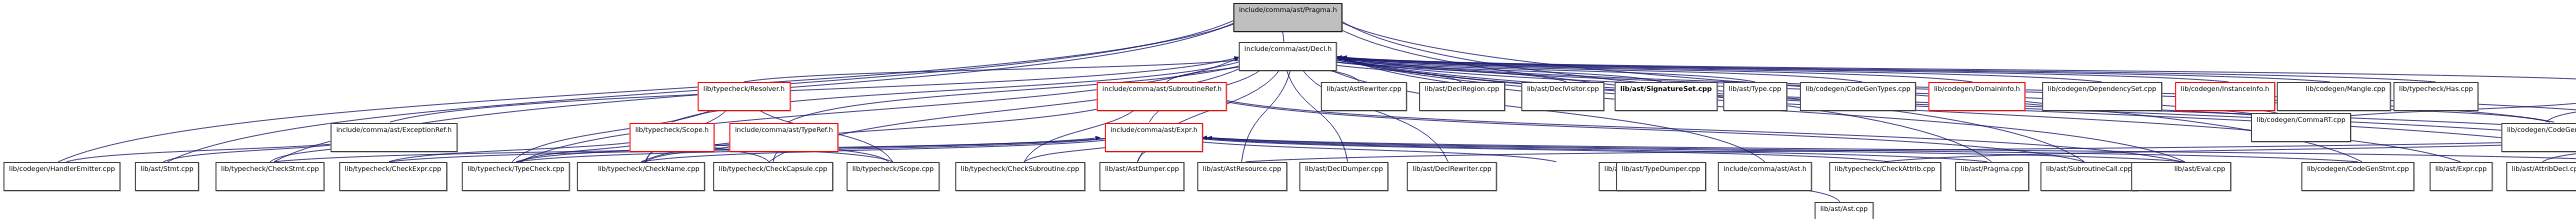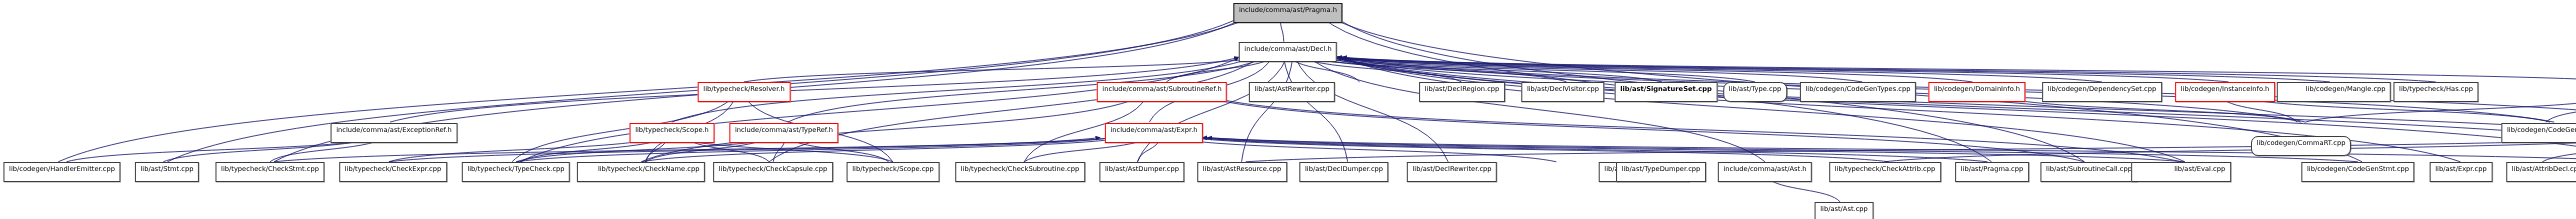--- a/index.html
+++ b/index.html
@@ -7,21 +7,21 @@
     --root-fill:#bfbfbf; --node-fill:#ffffff; --text:#000000;
   }
   html,body{margin:0;padding:0;background:#ffffff;}
   .graph-canvas{
     position:relative; width:2973px; height:220px; overflow:hidden;
     font-family:"DejaVu Sans", sans-serif;
   }
   .graph-canvas svg{position:absolute;left:0;top:0;}
   .node{
     position:absolute; transform:translateX(-50%);
-    box-sizing:border-box; height:20px;
+    box-sizing:border-box; height:29px;
     background:var(--node-fill); color:var(--text);
     border:1px solid var(--node-border);
     box-shadow:0.5px 0.5px 0 rgba(80,80,80,.55);
     font-size:6.7px; line-height:10.3px; padding:1px 4.6px;
     white-space:nowrap; cursor:pointer; z-index:2;
   }
   .node.red{border-color:var(--red-border);}
   .node.root{background:var(--root-fill); border-color:#1c1c1c;}
 </style>
 </head>
@@ -114,36 +114,36 @@
       <path d="M5649,314 C5572.461,245.25 5215.2789999999995,257.75 5138.74,189" fill="none" stroke="#191970" stroke-width="1.6" marker-end="url(#arw)"></path>
       <path d="M4935,314 C4978.545,288.15 5181.755,292.85 5225.3,267" fill="none" stroke="#191970" stroke-width="1.6" marker-end="url(#arw)"></path>
       <path d="M3658,314 C3883.75,288.15 4937.25,292.85 5163,267" fill="none" stroke="#191970" stroke-width="1.6" marker-end="url(#arw)"></path>
       <path d="M2418,314 C2825.25,288.15 4725.75,292.85 5133,267" fill="none" stroke="#191970" stroke-width="1.6" marker-end="url(#arw)"></path>
       <path d="M3572,392 C3550.736,365.6 3451.504,370.4 3430.24,344" fill="none" stroke="#191970" stroke-width="1.6" marker-end="url(#arw)"></path>
     </svg>
 <div class="node root" title="include/comma/ast/Pragma.h" style="left: 1288px; top: 3.1px;">include/comma/ast/Pragma.h</div>
     <div class="node" title="include/comma/ast/Decl.h" style="left: 1288px; top: 42px;">include/comma/ast/Decl.h</div>
     <div class="node red" title="lib/typecheck/Resolver.h" style="left: 744px; top: 82px;">lib/typecheck/Resolver.h</div>
     <div class="node red" title="include/comma/ast/SubroutineRef.h" style="left: 1162px; top: 82px;">include/comma/ast/SubroutineRef.h</div>
-    <div class="node" title="lib/ast/AstRewriter.cpp" style="left: 1292px; top: 82px;">lib/ast/AstRewriter.cpp</div>
+    <div class="node" title="lib/ast/AstRewriter.cpp" style="left: 1364px; top: 82px;">lib/ast/AstRewriter.cpp</div>
     <div class="node" title="lib/ast/DeclRegion.cpp" style="left: 1462px; top: 82px;">lib/ast/DeclRegion.cpp</div>
     <div class="node" title="lib/ast/DeclVisitor.cpp" style="left: 1563px; top: 82px;">lib/ast/DeclVisitor.cpp</div>
     <div class="node" title="lib/ast/SignatureSet.cpp" style="left: 1666px; top: 82px; font-weight: bold;">lib/ast/SignatureSet.cpp</div>
-    <div class="node" title="lib/ast/Type.cpp" style="left: 1755px; top: 82px; border-radius: 7px;">lib/ast/Type.cpp</div>
+    <div class="node" title="lib/ast/Type.cpp" style="left: 1755px; top: 82px;">lib/ast/Type.cpp</div>
     <div class="node" title="lib/codegen/CodeGenTypes.cpp" style="left: 1858px; top: 82px;">lib/codegen/CodeGenTypes.cpp</div>
     <div class="node red" title="lib/codegen/DomainInfo.h" style="left: 1977px; top: 82px;">lib/codegen/DomainInfo.h</div>
     <div class="node" title="lib/codegen/DependencySet.cpp" style="left: 2102px; top: 82px;">lib/codegen/DependencySet.cpp</div>
     <div class="node red" title="lib/codegen/InstanceInfo.h" style="left: 2225px; top: 82px;">lib/codegen/InstanceInfo.h</div>
     <div class="node" title="lib/codegen/Mangle.cpp" style="left: 2334px; top: 82px; padding-left: 28px;">lib/codegen/Mangle.cpp</div>
     <div class="node" title="lib/typecheck/Has.cpp" style="left: 2436px; top: 82px;">lib/typecheck/Has.cpp</div>
     <div class="node" title="include/comma/ast/ExceptionRef.h" style="left: 394px; top: 123px;">include/comma/ast/ExceptionRef.h</div>
     <div class="node red" title="lib/typecheck/Scope.h" style="left: 672px; top: 123px;">lib/typecheck/Scope.h</div>
     <div class="node red" title="include/comma/ast/TypeRef.h" style="left: 784px; top: 123px;">include/comma/ast/TypeRef.h</div>
     <div class="node red" title="include/comma/ast/Expr.h" style="left: 1154px; top: 123px;">include/comma/ast/Expr.h</div>
-    <div class="node" title="lib/codegen/CommaRT.cpp" style="left: 2301px; top: 136px; border-radius: 7px;">lib/codegen/CommaRT.cpp</div>
+    <div class="node" title="lib/codegen/CommaRT.cpp" style="left: 2301px; top: 113px;">lib/codegen/CommaRT.cpp</div>
     <div class="node" title="lib/codegen/CodeGen.cpp" style="left: 2550px; top: 123px;">lib/codegen/CodeGen.cpp</div>
     <div class="node" title="lib/codegen/HandlerEmitter.cpp" style="left: 62px; top: 162px;">lib/codegen/HandlerEmitter.cpp</div>
     <div class="node" title="lib/ast/Stmt.cpp" style="left: 167px; top: 162px;">lib/ast/Stmt.cpp</div>
     <div class="node" title="lib/typecheck/CheckStmt.cpp" style="left: 270px; top: 162px;">lib/typecheck/CheckStmt.cpp</div>
     <div class="node" title="lib/typecheck/CheckExpr.cpp" style="left: 393px; top: 162px;">lib/typecheck/CheckExpr.cpp</div>
     <div class="node" title="lib/typecheck/TypeCheck.cpp" style="left: 516px; top: 162px;">lib/typecheck/TypeCheck.cpp</div>
     <div class="node" title="lib/typecheck/CheckName.cpp" style="left: 641px; top: 162px; padding-left: 20px;">lib/typecheck/CheckName.cpp</div>
     <div class="node" title="lib/typecheck/CheckCapsule.cpp" style="left: 773px; top: 162px;">lib/typecheck/CheckCapsule.cpp</div>
     <div class="node" title="lib/typecheck/Scope.cpp" style="left: 893px; top: 162px;">lib/typecheck/Scope.cpp</div>
     <div class="node" title="lib/typecheck/CheckSubroutine.cpp" style="left: 1020px; top: 162px;">lib/typecheck/CheckSubroutine.cpp</div>

